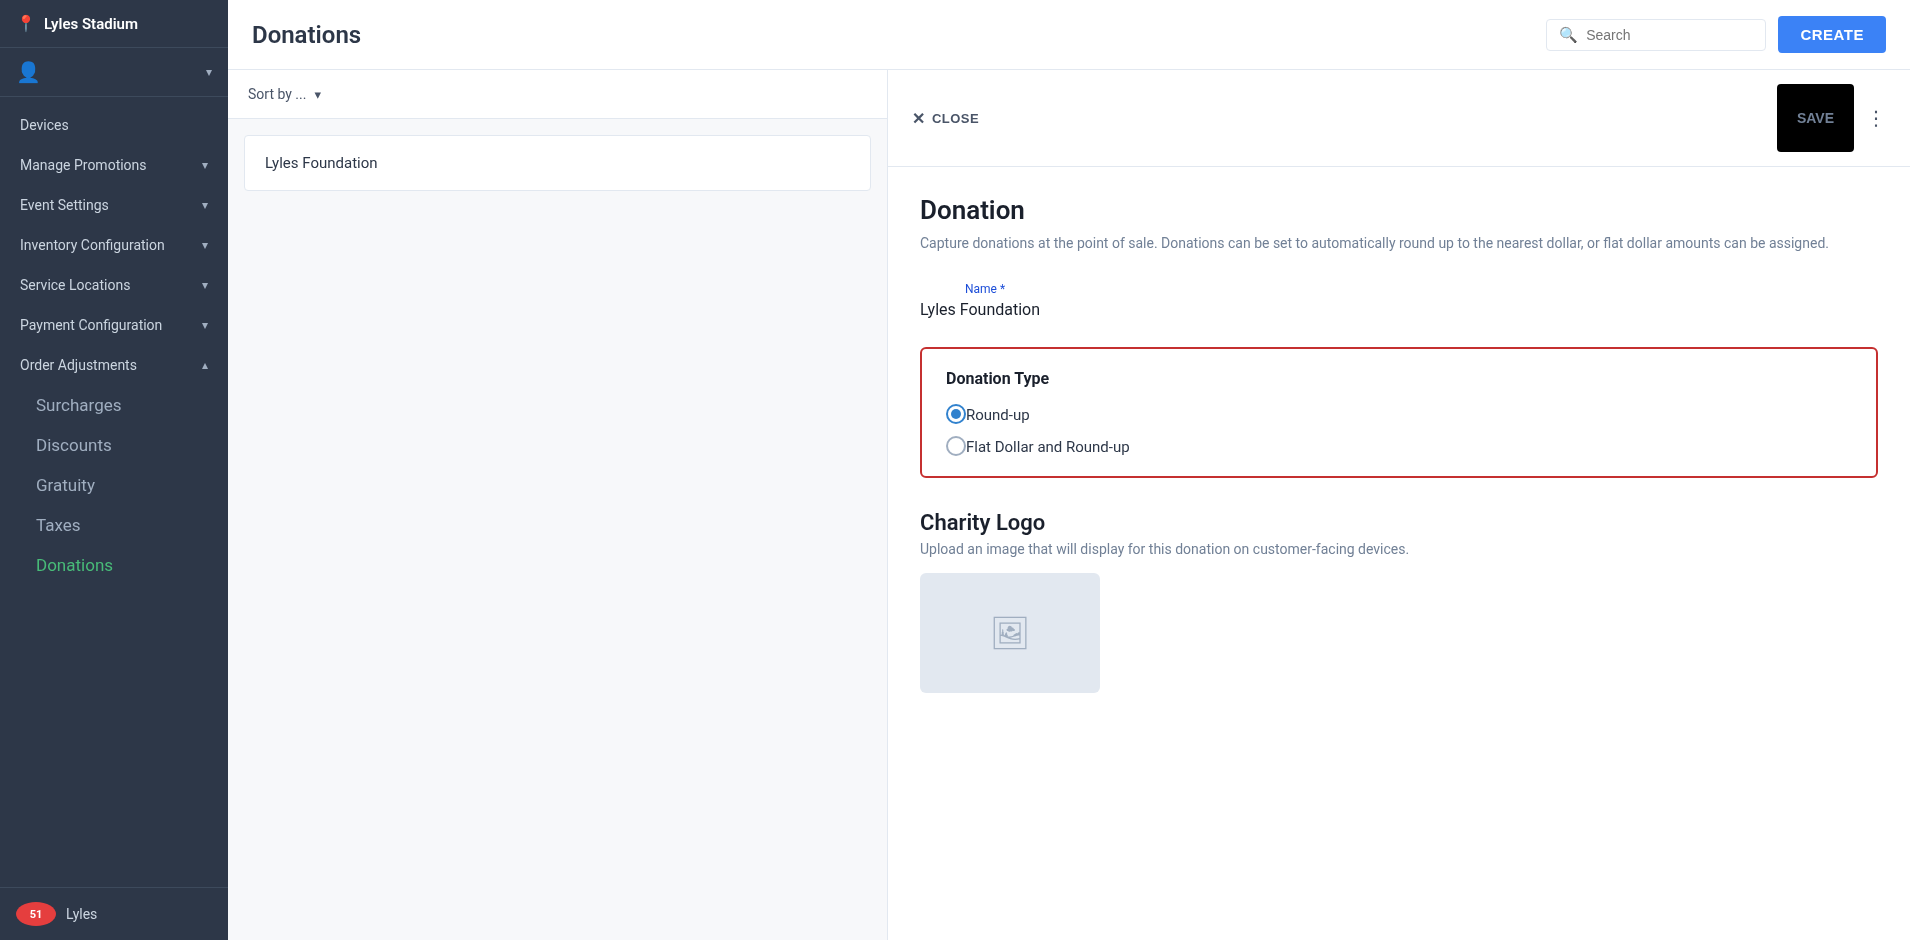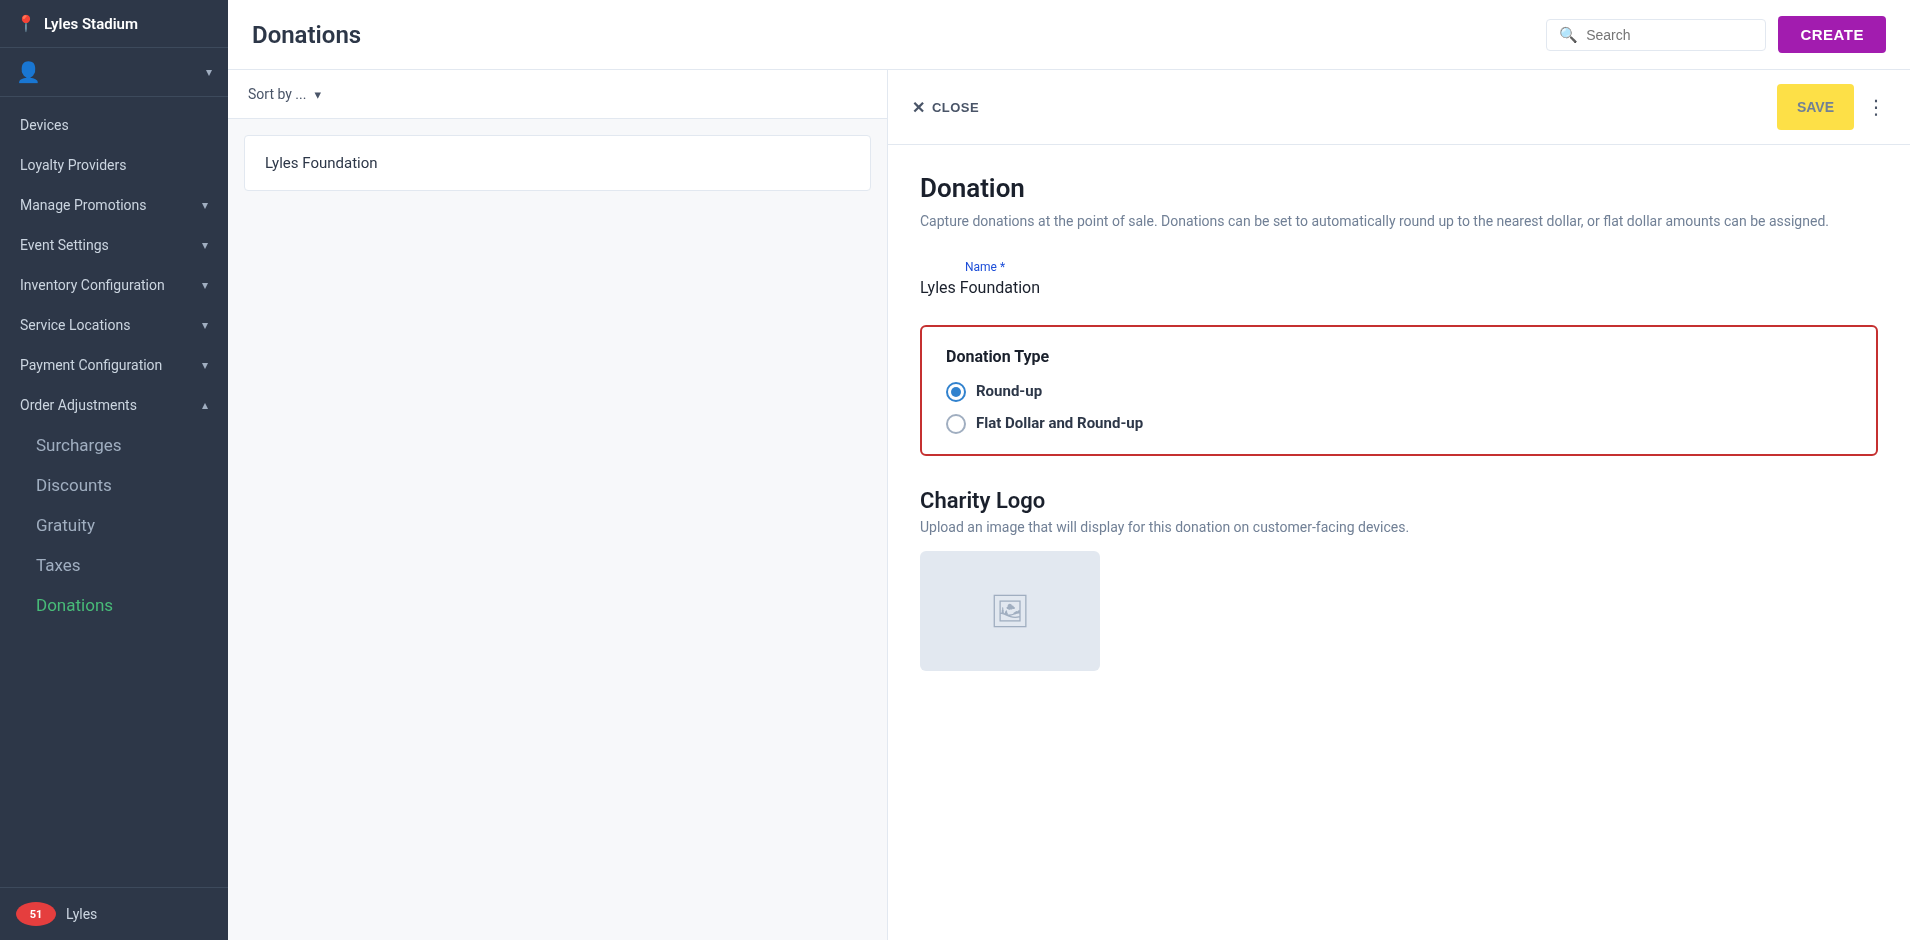--- a/index.html
+++ b/index.html
@@ -129,21 +129,21 @@
     .search-box .search-icon { color: #a0aec0; margin-right: 8px; font-size: 15px; }
     .search-box input {
       border: none;
       outline: none;
       font-size: 14px;
       color: #718096;
       width: 100%;
       background: transparent;
     }
     .create-btn {
-      background: #a21caf;
+      background: #3b82f6;
       color: #fff;
       border: none;
       border-radius: 4px;
       padding: 10px 22px;
       font-size: 15px;
       font-weight: 700;
       cursor: pointer;
       letter-spacing: 0.5px;
     }
 
@@ -217,25 +217,25 @@
       font-weight: 600;
       letter-spacing: 0.5px;
     }
     .close-btn .x-icon { font-size: 16px; color: #4a5568; }
     .detail-header-right {
       display: flex;
       align-items: center;
       gap: 12px;
     }
     .save-btn {
-      background: #fde047;
+      background: #000000;
       color: #718096;
       border: none;
       border-radius: 4px;
-      padding: 15px 20px;
+      padding: 26px 20px;
       font-size: 14px;
       font-weight: 600;
       cursor: pointer;
     }
     .more-btn {
       background: none;
       border: none;
       cursor: pointer;
       font-size: 20px;
       color: #4a5568;
@@ -274,25 +274,24 @@
       margin-bottom: 32px;
     }
     .donation-type-title {
       font-size: 16px;
       font-weight: 700;
       color: #1a202c;
       margin-bottom: 16px;
     }
     .radio-option {
       display: flex;
-      align-items: flex-start;
-      gap: 10px;
+      align-items: flex-end;
+      gap: 0;
       margin-bottom: 12px;
       cursor: pointer;
-      font-weight: bold;
     }
     .radio-option:last-child { margin-bottom: 0; }
     .radio-circle {
       width: 20px;
       height: 20px;
       border-radius: 50%;
       border: 2px solid #a0aec0;
       display: flex;
       align-items: center;
       justify-content: center;
@@ -344,23 +343,20 @@
     <span class="location-icon">📍</span>
     <span class="location-name">Lyles Stadium</span>
   </div>
   <div class="sidebar-user">
     <span class="user-icon">👤</span>
     <span class="chevron-down">▾</span>
   </div>
   <nav class="sidebar-nav">
     <div class="nav-item">
       <span>Devices</span>
-    </div>
-    <div class="nav-item">
-      <span>Loyalty Providers</span>
     </div>
     <div class="nav-item">
       <span>Manage Promotions</span>
       <span class="chevron">▾</span>
     </div>
     <div class="nav-item">
       <span>Event Settings</span>
       <span class="chevron">▾</span>
     </div>
     <div class="nav-item">

